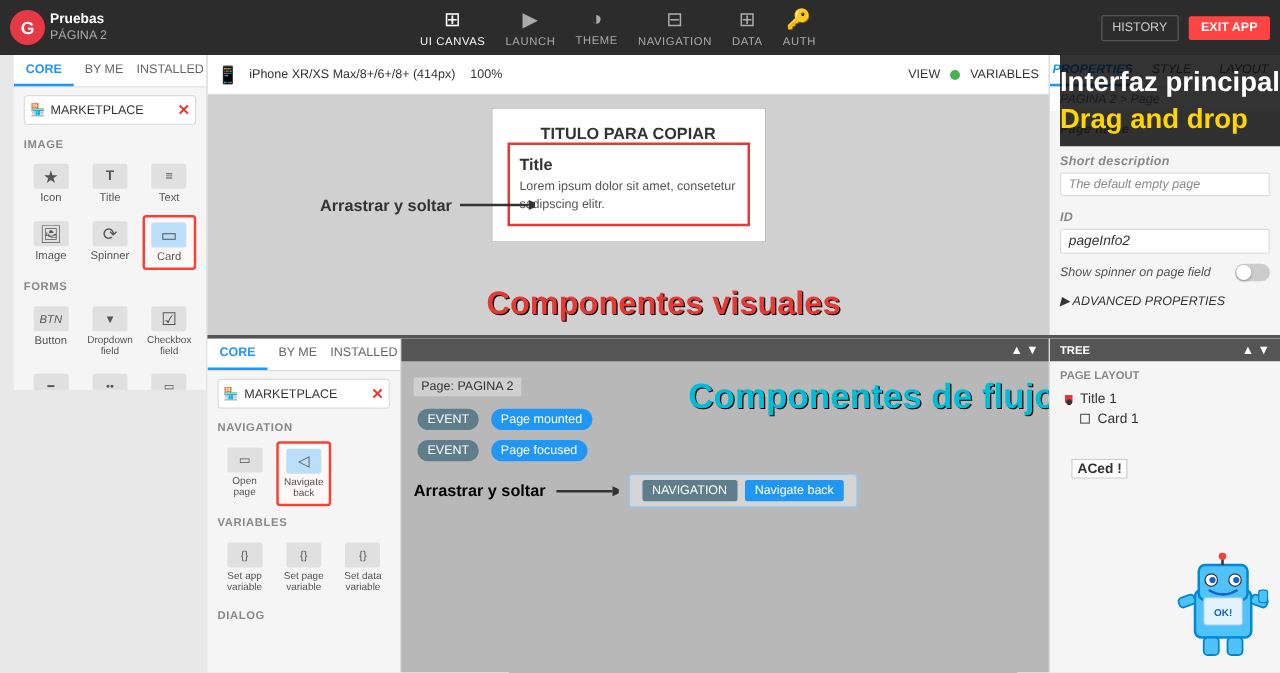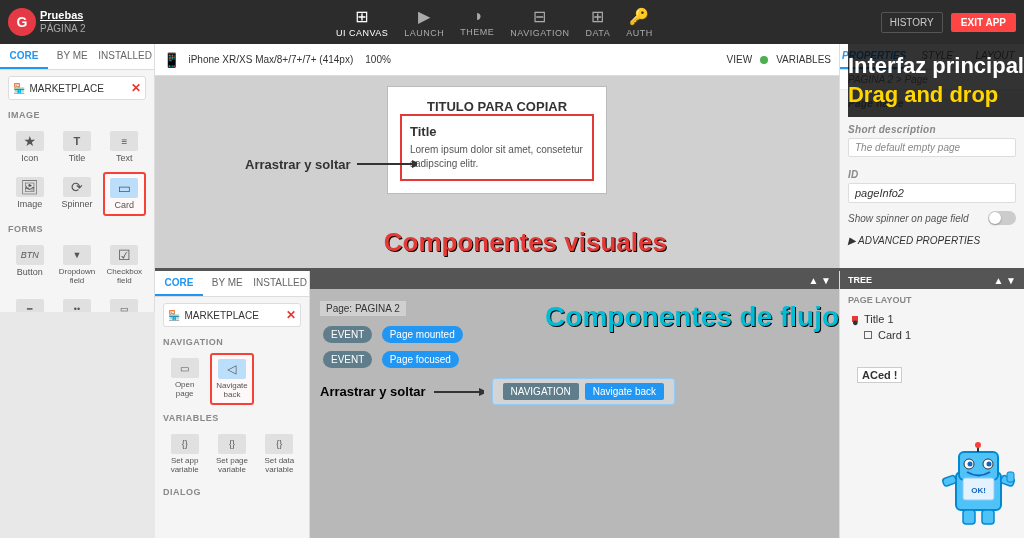--- a/index.html
+++ b/index.html
@@ -15,21 +15,21 @@
     .top-nav-center { display: flex; align-items: center; gap: 16px; flex: 1; justify-content: center; }
     .nav-item { display: flex; flex-direction: column; align-items: center; color: #aaa; font-size: 10px; cursor: pointer; gap: 2px; }
     .nav-item.active { color: #fff; }
     .nav-item .nav-icon { font-size: 16px; }
     .nav-item span { font-size: 9px; letter-spacing: 0.5px; }
     .top-nav-right { display: flex; align-items: center; gap: 8px; }
     .btn-history { background: transparent; border: 1px solid #555; color: #ccc; padding: 4px 8px; font-size: 10px; cursor: pointer; border-radius: 2px; }
     .btn-exit { background: #ff4444; border: none; color: #fff; padding: 4px 10px; font-size: 10px; cursor: pointer; border-radius: 2px; font-weight: bold; }
 
     
-    .main-layout { display: flex; height: calc(538px - 44px); }
+    .main-layout { display: flex; height: calc(538px - 44px); padding-left: 11px; }
 
     
     .left-sidebar { width: 155px; background: #f5f5f5; border-right: 1px solid #ddd; display: flex; flex-direction: column; height: 100%; overflow-y: auto; }
 
     
     .sidebar-tabs { display: flex; border-bottom: 1px solid #ddd; background: #fff; }
     .sidebar-tab { flex: 1; text-align: center; padding: 6px 2px; font-size: 10px; color: #666; cursor: pointer; border-bottom: 2px solid transparent; }
     .sidebar-tab.active { color: #2196f3; border-bottom: 2px solid #2196f3; font-weight: bold; }
 
     .marketplace-btn { display: flex; align-items: center; justify-content: center; gap: 4px; background: #fff; border: 1px solid #ddd; margin: 6px 8px; padding: 4px; border-radius: 3px; font-size: 10px; cursor: pointer; color: #333; }
@@ -78,21 +78,21 @@
     .bottom-canvas { flex: 1; background: #b8b8b8; position: relative; padding: 10px; overflow: hidden; }
     .bottom-right-sidebar { width: 185px; background: #f5f5f5; border-left: 1px solid #ddd; overflow-y: auto; }
   </style>
 </head>
 <body>
 
 <div class="top-nav">
   <div class="top-nav-brand">
     <div class="brand-icon">G</div>
     <div class="brand-text">
-      <div style="color:#fff;font-size:11px;font-weight:bold;text-decoration:underline;">Pruebas</div>
+      <div style="color:#fff;font-size:11px;font-weight:bold;">Pruebas</div>
       <div style="color:#aaa;font-size:10px;">PÁGINA 2</div>
     </div>
   </div>
   <div class="top-nav-center">
     <div class="nav-item active">
       <span class="nav-icon">⊞</span>
       <span>UI CANVAS</span>
     </div>
     <div class="nav-item">
       <span class="nav-icon">▶</span>
@@ -192,21 +192,21 @@
   </div>
 
   <div style="flex:1; display:flex; flex-direction:column; height:100%;">
 
     <div style="display:flex; flex:1; max-height:268px; overflow:hidden;">
 
       <div style="flex:1; position:relative; background:#d0d0d0; overflow:hidden;">
 
         <div class="canvas-toolbar">
           <span style="font-size:14px;">📱</span>
-          <span style="font-size:10px;color:#333;">iPhone XR/XS Max/8+/7+/7+ (414px)</span>
+          <span style="font-size:10px;color:#333;">iPhone XR/XS Max/8+/6+/8+ (414px)</span>
           <span style="font-size:10px;color:#333;margin-left:4px;">100%</span>
           <div style="margin-left:auto; display:flex; gap:8px;">
             <span style="font-size:10px;color:#333;">VIEW</span>
             <span style="width:8px;height:8px;background:#4caf50;border-radius:50%;display:inline-block;margin-top:2px;"></span>
             <span style="font-size:10px;color:#333;">VARIABLES</span>
           </div>
         </div>
 
         <div style="position:relative; height:calc(100% - 32px); background:#d0d0d0; display:flex; align-items:flex-start; justify-content:center; padding-top:10px;">
 

